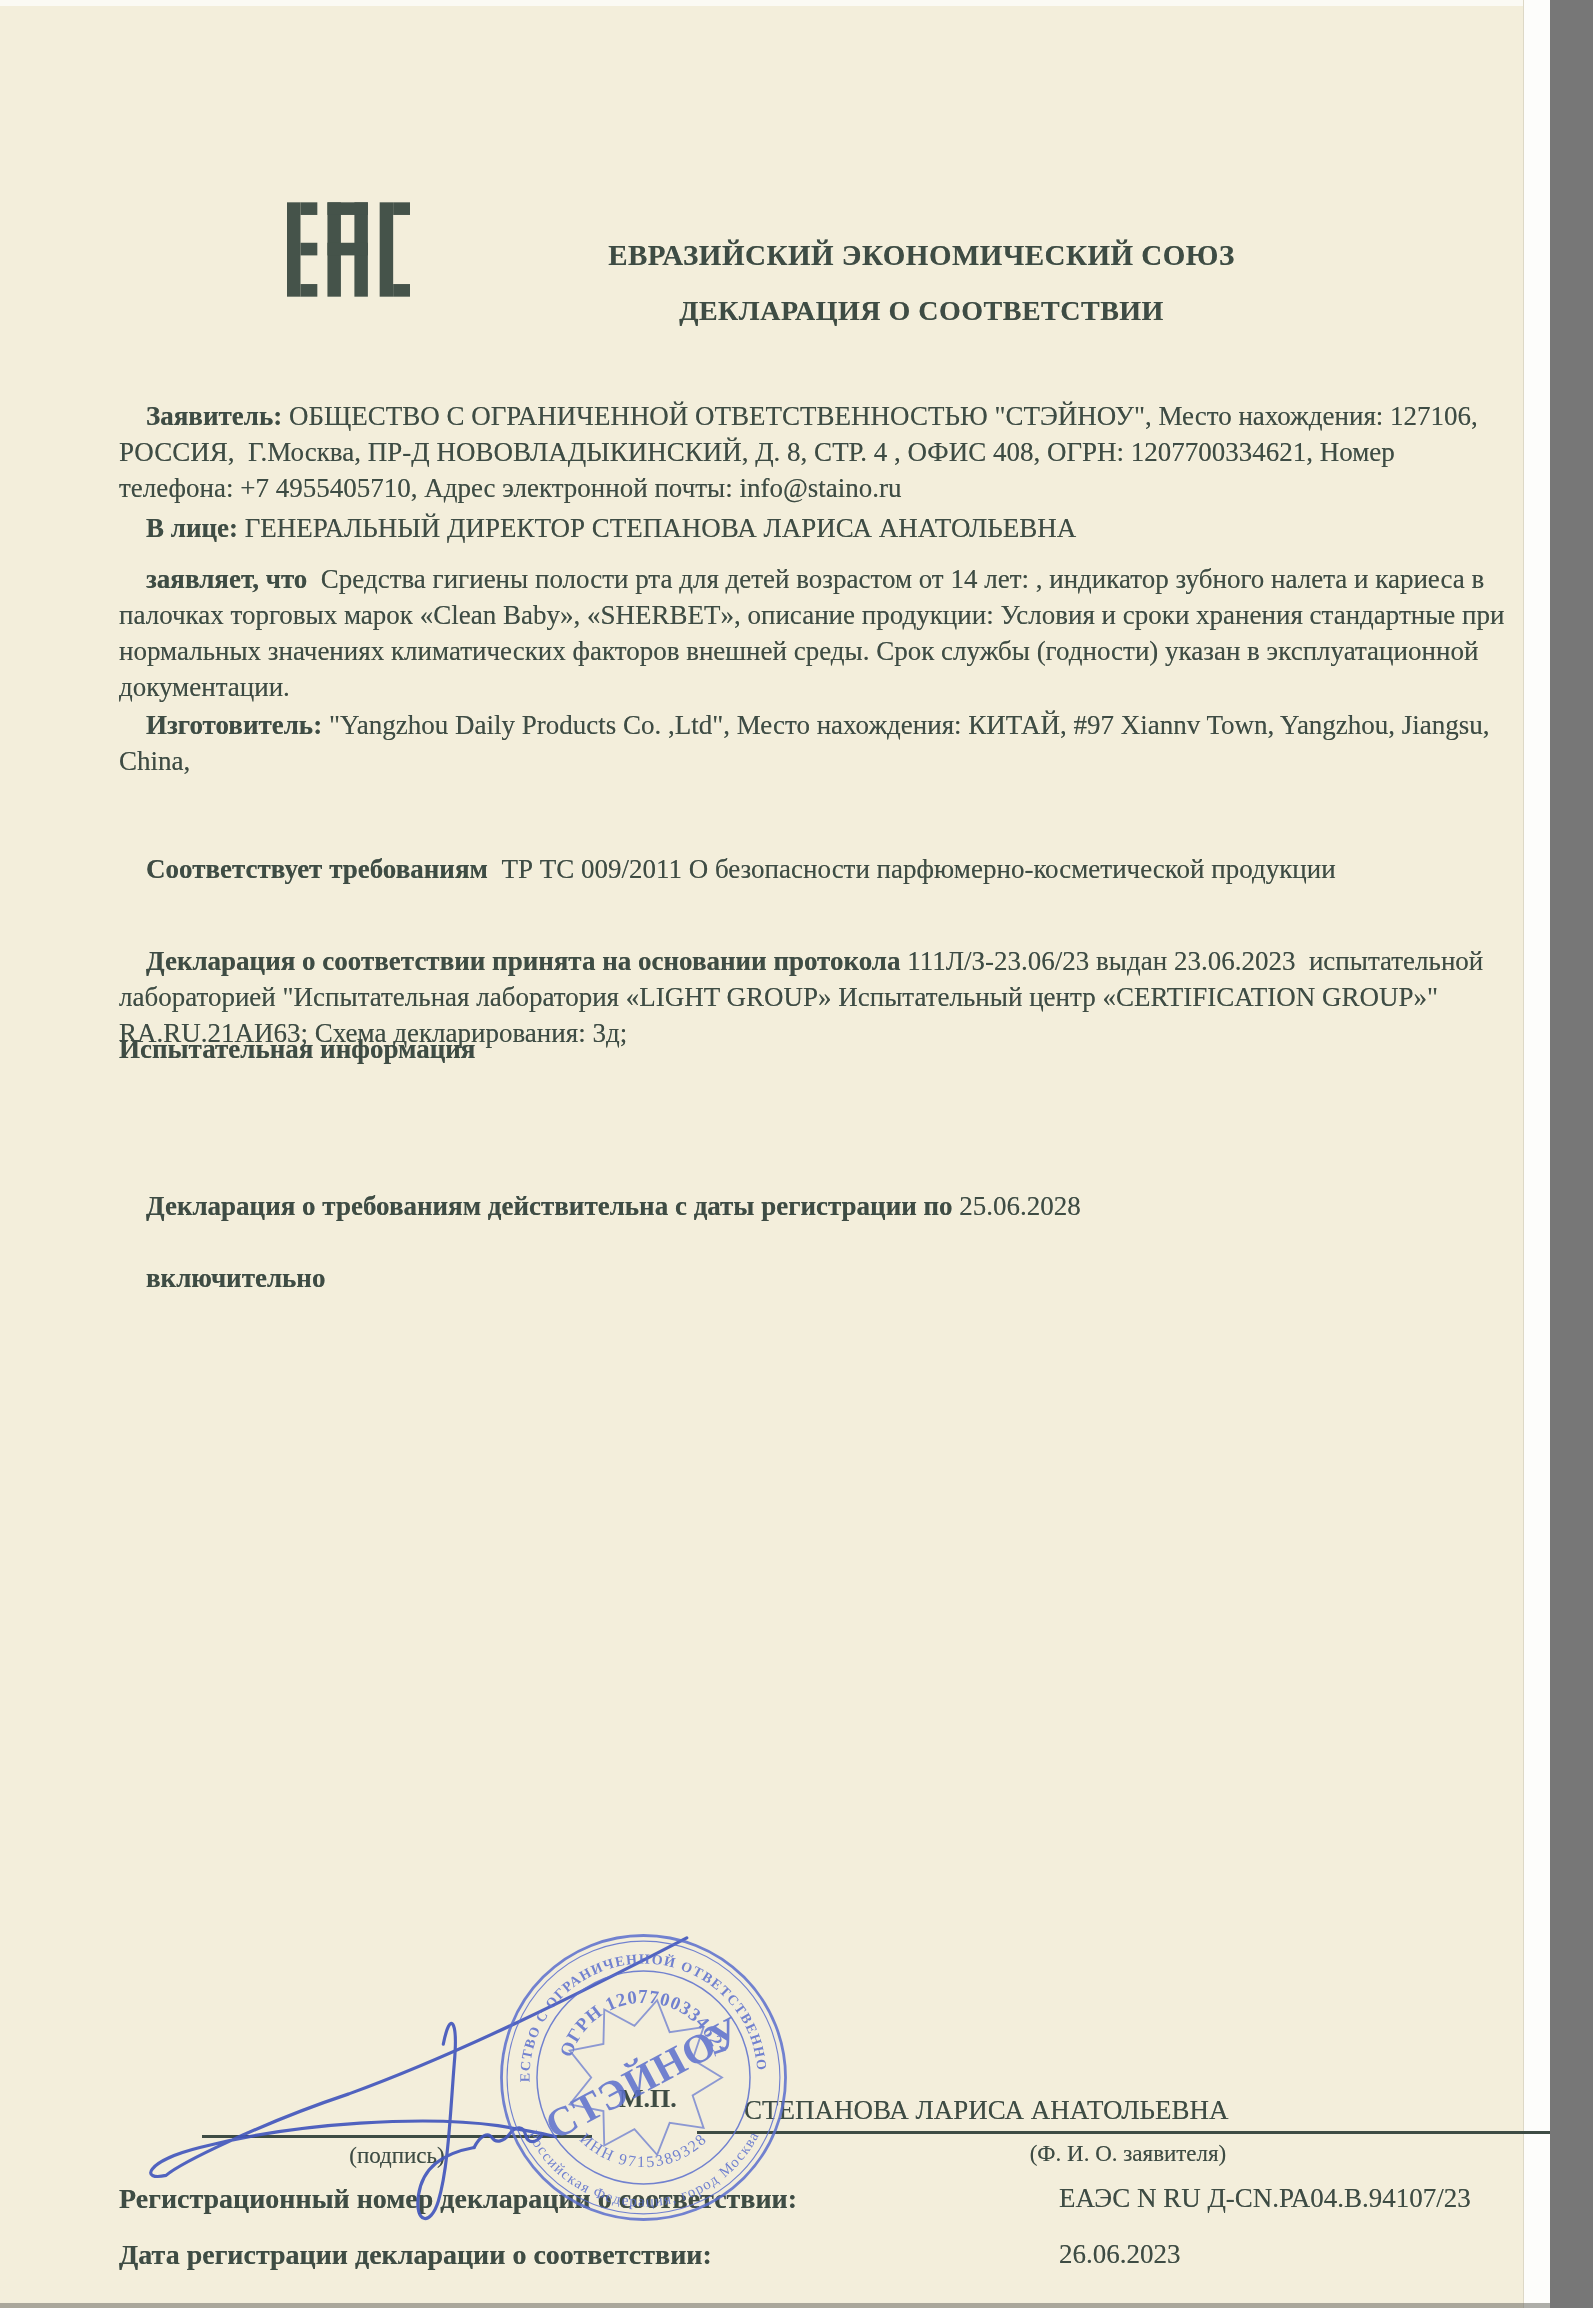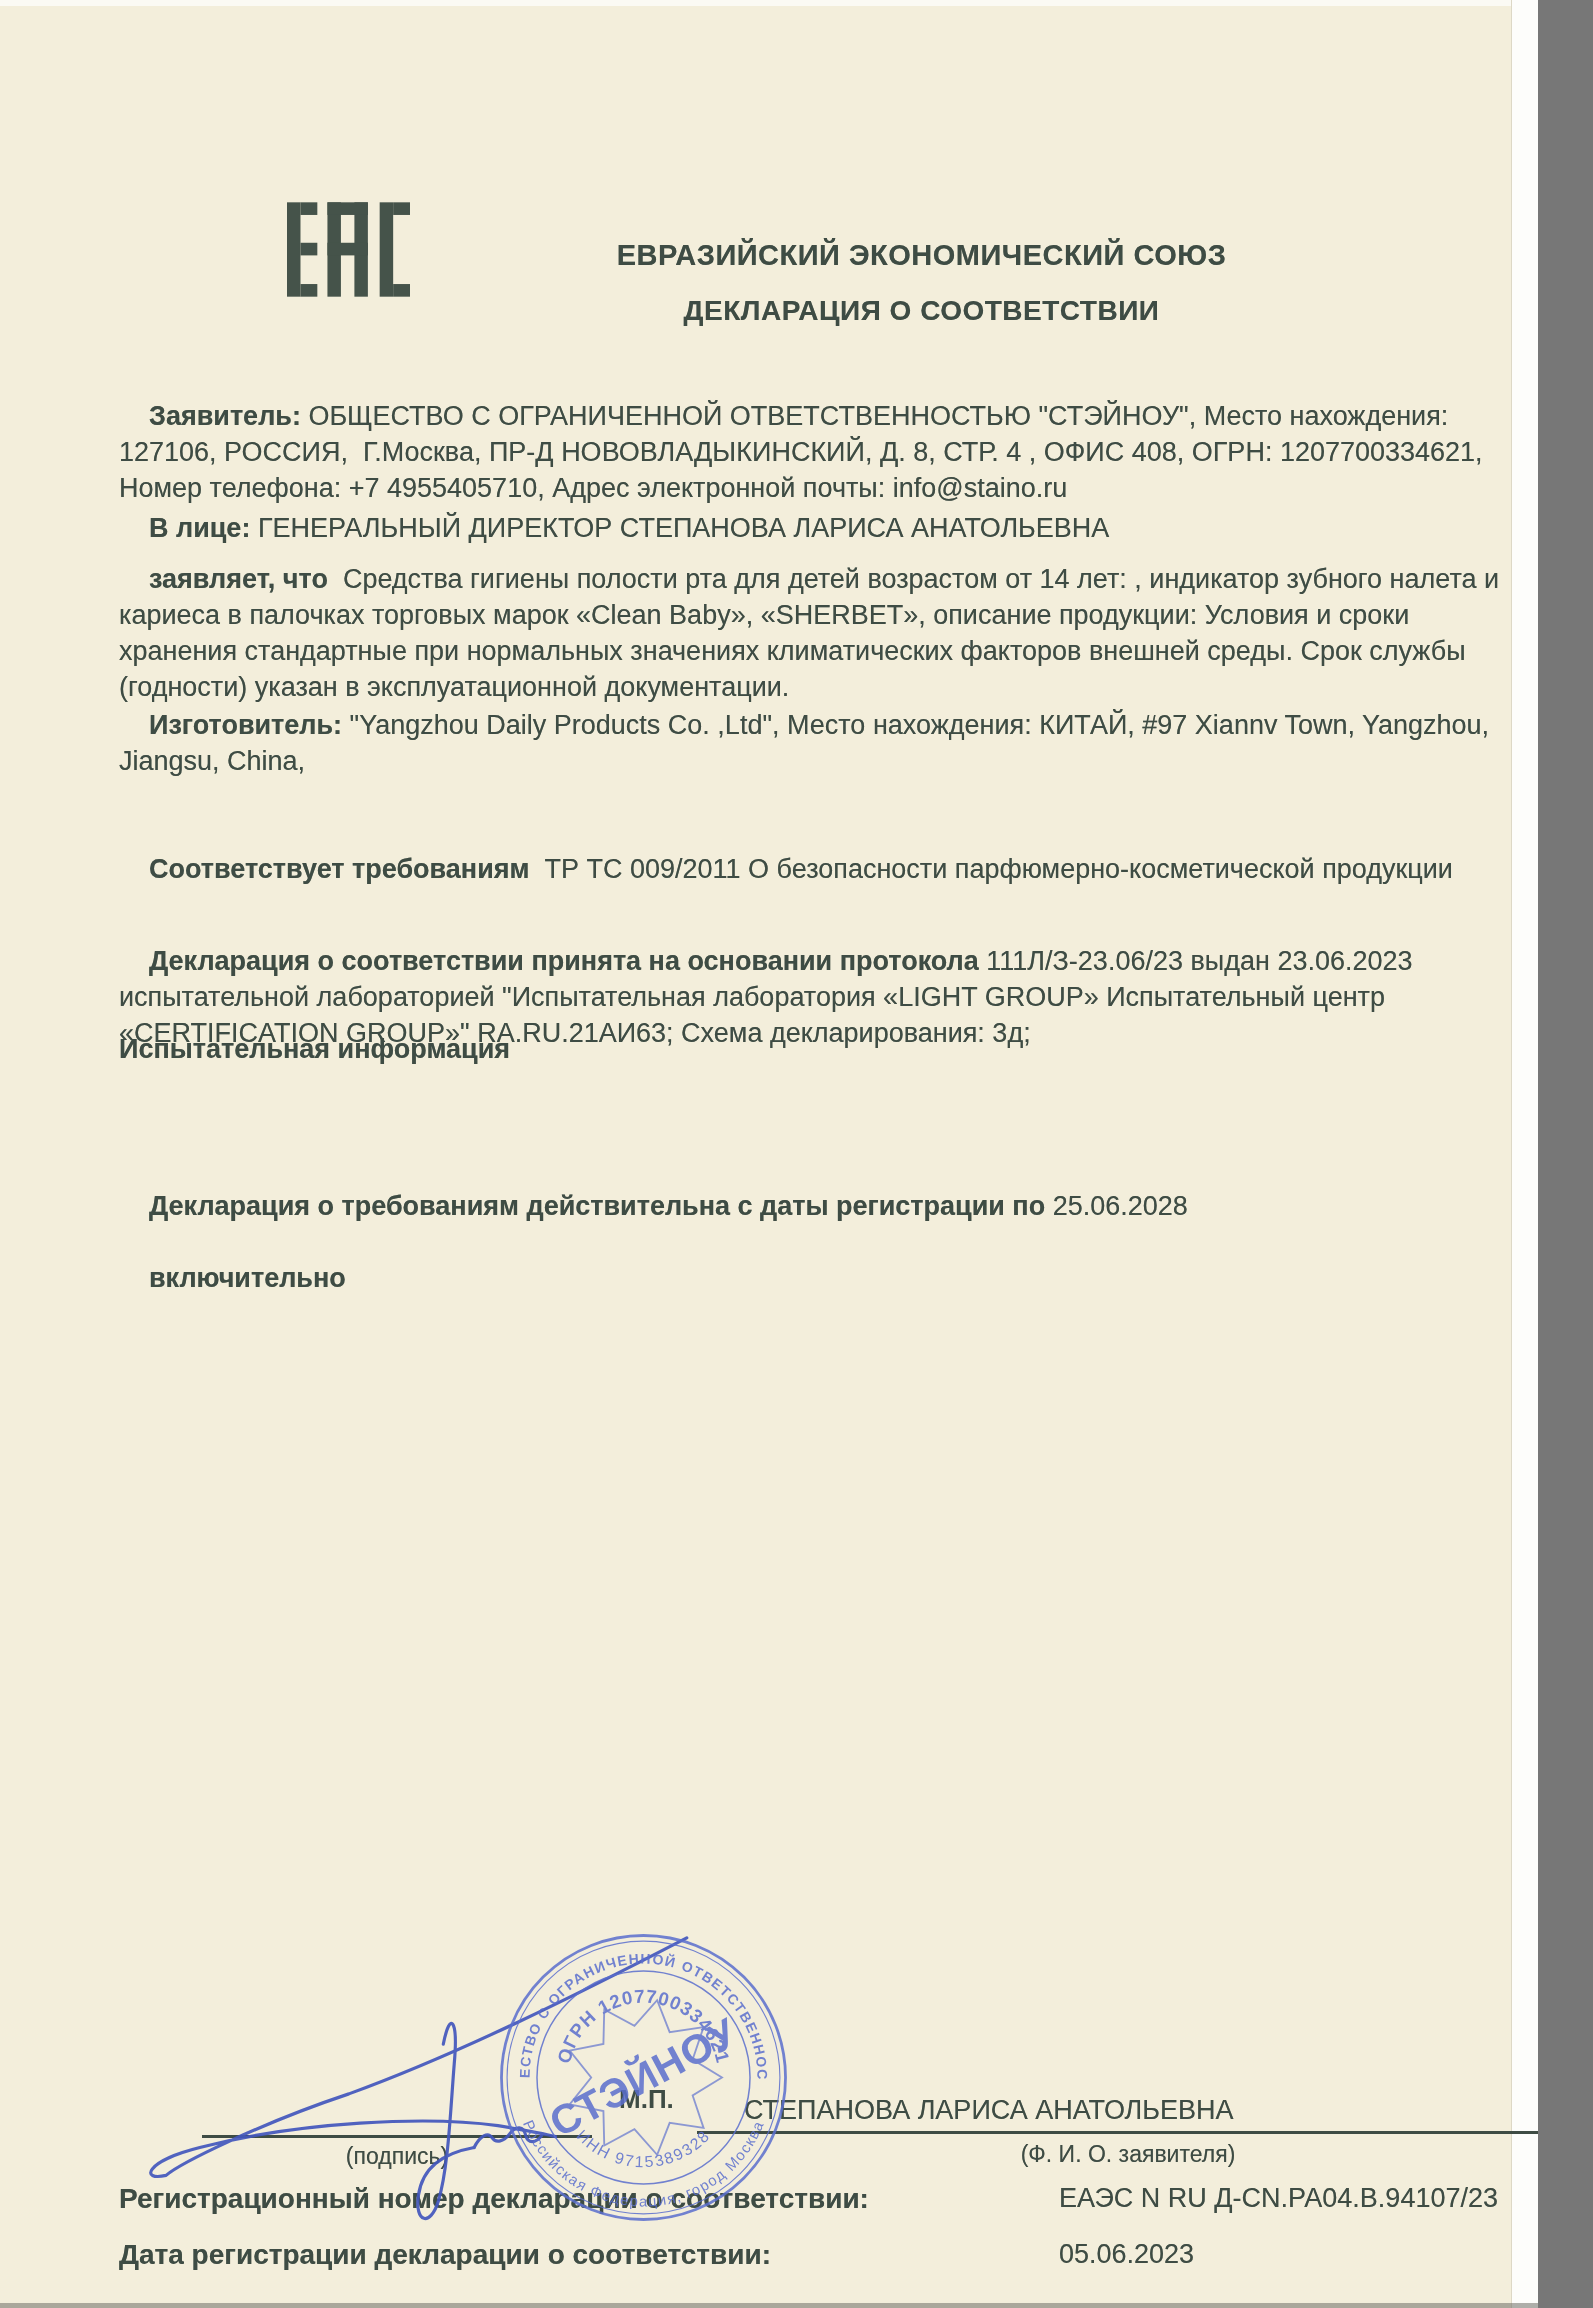--- a/index.html
+++ b/index.html
@@ -1,22 +1,23 @@
 <!DOCTYPE html>
 <html><head>
 <meta charset="utf-8">
 <style>
   html,body{margin:0;padding:0;background:#777;}
   #paper{
     position:relative;
     width:1538px;height:2308px;
     background:#f3eedb;
     overflow:hidden;
-    font-family:Liberation Sans, sans-serif;
+    font-family:Liberation Serif, serif;
     color:#3e4c44;
+    padding-left:12px;
   }
   .edge-right{position:absolute;right:0;top:0;width:26px;height:100%;background:#fdfdfb;border-left:1px solid #ddd8c6;}
   .edge-top{position:absolute;left:0;top:0;width:100%;height:6px;background:#fbfaf4;}
   .edge-bottom{position:absolute;left:0;bottom:0;width:100%;height:5px;background:#6e6e66;opacity:.55;}
   .abs{position:absolute;}
   .para{
     position:absolute;left:119px;width:1393px;
     font-size:27px;line-height:36px;
     white-space:pre-wrap;
     text-shadow:0 0 0.6px rgba(62,76,68,.55);
@@ -138,16 +139,16 @@
   <div class="rule" style="left:202px;top:2135px;width:390px;z-index:2"></div>
   <div class="abs caption" style="left:202px;top:2143px;width:390px;">(подпись)</div>
 
   <div class="rule" style="left:697px;top:2131px;width:862px;z-index:2"></div>
   <div class="abs caption" style="left:697px;top:2141px;width:862px;">(Ф. И. О. заявителя)</div>
 
   <div class="reglabel" style="top:2183px;">Регистрационный номер декларации о соответствии:</div>
   <div class="regval" style="top:2183px;">ЕАЭС N RU Д-CN.РА04.В.94107/23</div>
 
   <div class="reglabel" style="top:2239px;">Дата регистрации декларации о соответствии:</div>
-  <div class="regval" style="top:2239px;">05.06.2023</div>
+  <div class="regval" style="top:2239px;">26.06.2023</div>
 
 </div>
 
 
 </body></html>

